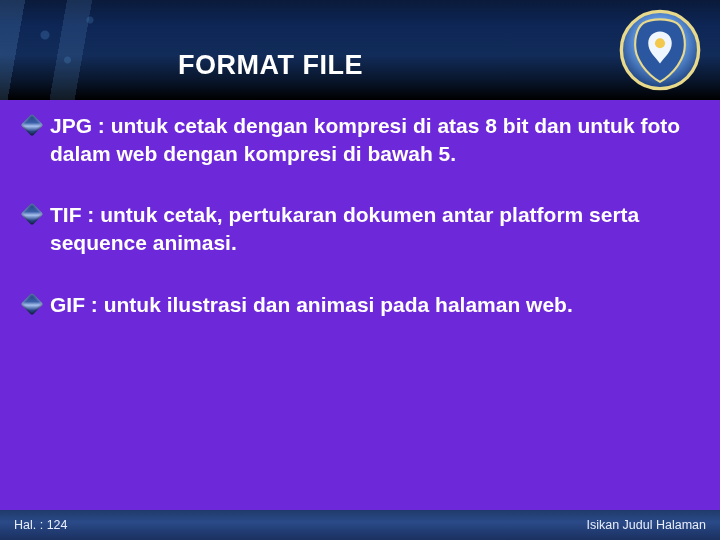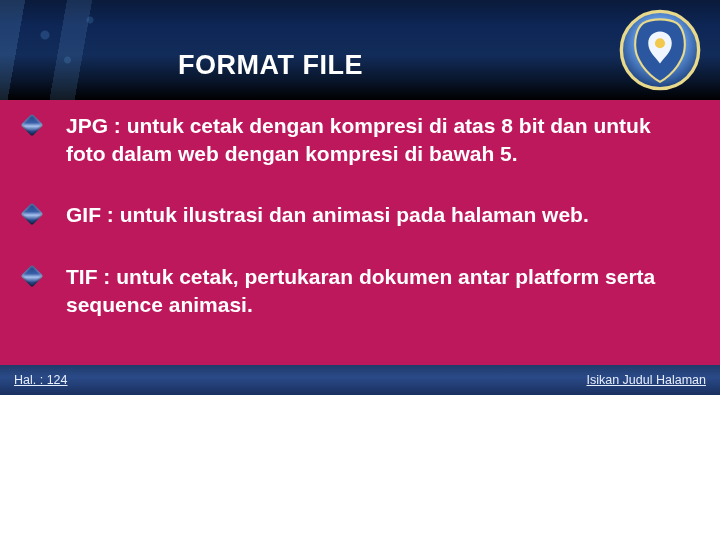--- a/index.html
+++ b/index.html
@@ -1,20 +1,20 @@
 <!DOCTYPE html>
 <html><head>
 <meta charset="utf-8">
 <style>
   * { margin: 0; padding: 0; box-sizing: border-box; }
   html, body { width: 720px; height: 540px; overflow: hidden; font-family: Verdana, Arial, sans-serif; }
   .slide {
     width: 720px;
-    height: 395px;
-    background: #be185d;
+    height: 540px;
+    background: #6d28d9;
     position: relative;
   }
   .header {
     height: 100px;
     background: linear-gradient(180deg, #0a1a3a 0%, #0d2655 25%, #122c5a 55%, #081428 82%, #000 100%);
     position: relative;
     overflow: hidden;
   }
   .header-left {
     position: absolute;
@@ -43,21 +43,21 @@
   .logo svg { width: 100%; height: 100%; display: block; }
 
   .body {
     position: absolute;
     left: 24px; right: 24px; top: 112px;
     color: #fff;
   }
   .bullet {
     display: flex;
     align-items: flex-start;
-    gap: 26px;
+    gap: 10px;
     margin-bottom: 34px;
     font-size: 21px;
     font-weight: 700;
     line-height: 1.32;
   }
   .diamond {
     flex: 0 0 auto;
     width: 16px; height: 16px;
     margin-top: 5px;
     background: linear-gradient(135deg, #1a3a7a 0%, #3a5fa8 40%, #a8c2f0 55%, #2a478a 78%, #152a55 100%);
@@ -70,21 +70,20 @@
   .footer {
     position: absolute;
     left: 0; right: 0; bottom: 0;
     height: 30px;
     background: linear-gradient(180deg, #203a6a 0%, #2a4a88 40%, #1a3060 100%);
     display: flex;
     align-items: center;
     color: #e8eefb;
     font-size: 12.5px;
     padding: 0 14px;
-    text-decoration: underline;
   }
   .footer-left { flex: 0 0 auto; }
   .footer-center { flex: 1 1 auto; text-align: right; padding-left: 110px; }
   .footer-right { flex: 0 0 auto; }
 </style>
 </head>
 <body>
 
 <div class="slide">
 
@@ -108,25 +107,25 @@
     </div>
   </div>
 
   <div class="body">
     <div class="bullet">
       <div class="diamond"></div>
       <div class="bullet-text">JPG : untuk cetak dengan kompresi di atas 8 bit dan untuk foto dalam web dengan kompresi di bawah 5.</div>
     </div>
     <div class="bullet">
       <div class="diamond"></div>
-      <div class="bullet-text">GIF : untuk ilustrasi dan animasi pada halaman web.</div>
+      <div class="bullet-text">TIF : untuk cetak, pertukaran dokumen antar platform serta sequence animasi.</div>
     </div>
     <div class="bullet">
       <div class="diamond"></div>
-      <div class="bullet-text">TIF : untuk cetak, pertukaran dokumen antar platform serta sequence animasi.</div>
+      <div class="bullet-text">GIF : untuk ilustrasi dan animasi pada halaman web.</div>
     </div>
   </div>
 
   <div class="footer">
     <div class="footer-left">Hal. : 124</div>
     <div class="footer-center">Isikan Judul Halaman</div>
   </div>
 
 </div>
 

